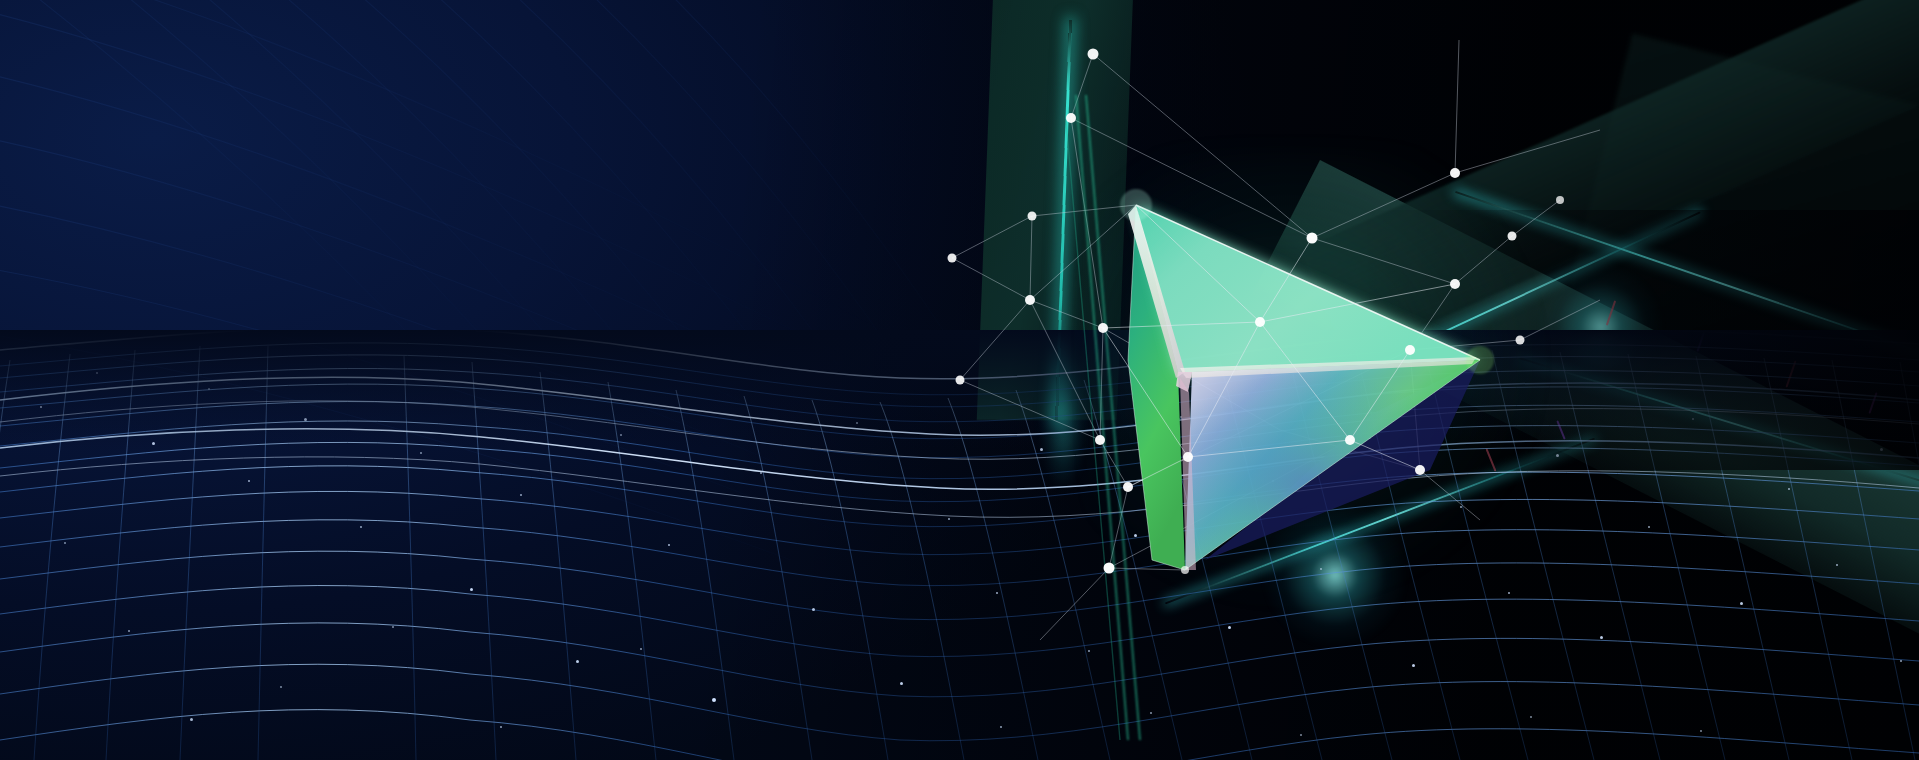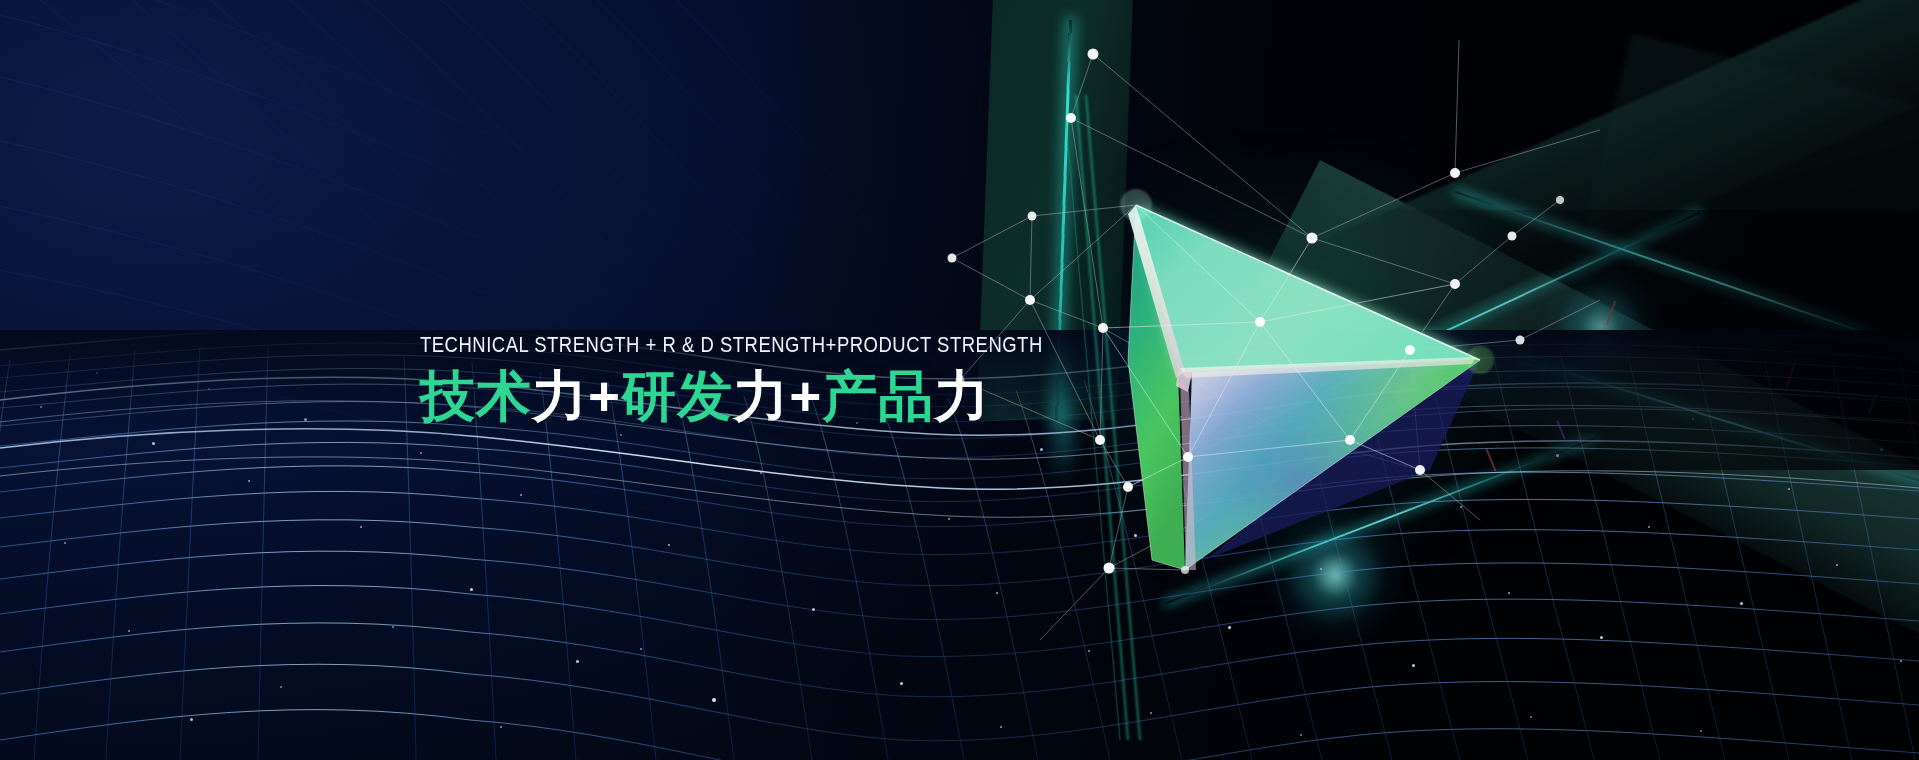--- a/index.html
+++ b/index.html
@@ -518,20 +518,14 @@
         <circle cx="952" cy="258" r="4.5" opacity="0.9"></circle>
         <circle cx="960" cy="380" r="4.5" opacity="0.9"></circle>
         <circle cx="1100" cy="440" r="5" opacity="0.95"></circle>
         <circle cx="1128" cy="487" r="5" opacity="0.95"></circle>
         <circle cx="1109" cy="568" r="5.5" opacity="0.98"></circle>
         <circle cx="1185" cy="570" r="4" opacity="0.7"></circle>
       </g>
     </svg>
   </div>
 
-  <div class="copy">
-    <div class="copy-en">TECHNICAL STRENGTH + R &amp; D STRENGTH+PRODUCT STRENGTH</div>
-    <div class="copy-cn">
-      <span class="cn-g">技术</span><span class="cn-w">力</span><span class="cn-w">+</span><span class="cn-g">研发</span><span class="cn-w">力</span><span class="cn-w">+</span><span class="cn-g">产品</span><span class="cn-w">力</span>
-    </div>
-  </div>
 
 </div>
 
 </body></html>

